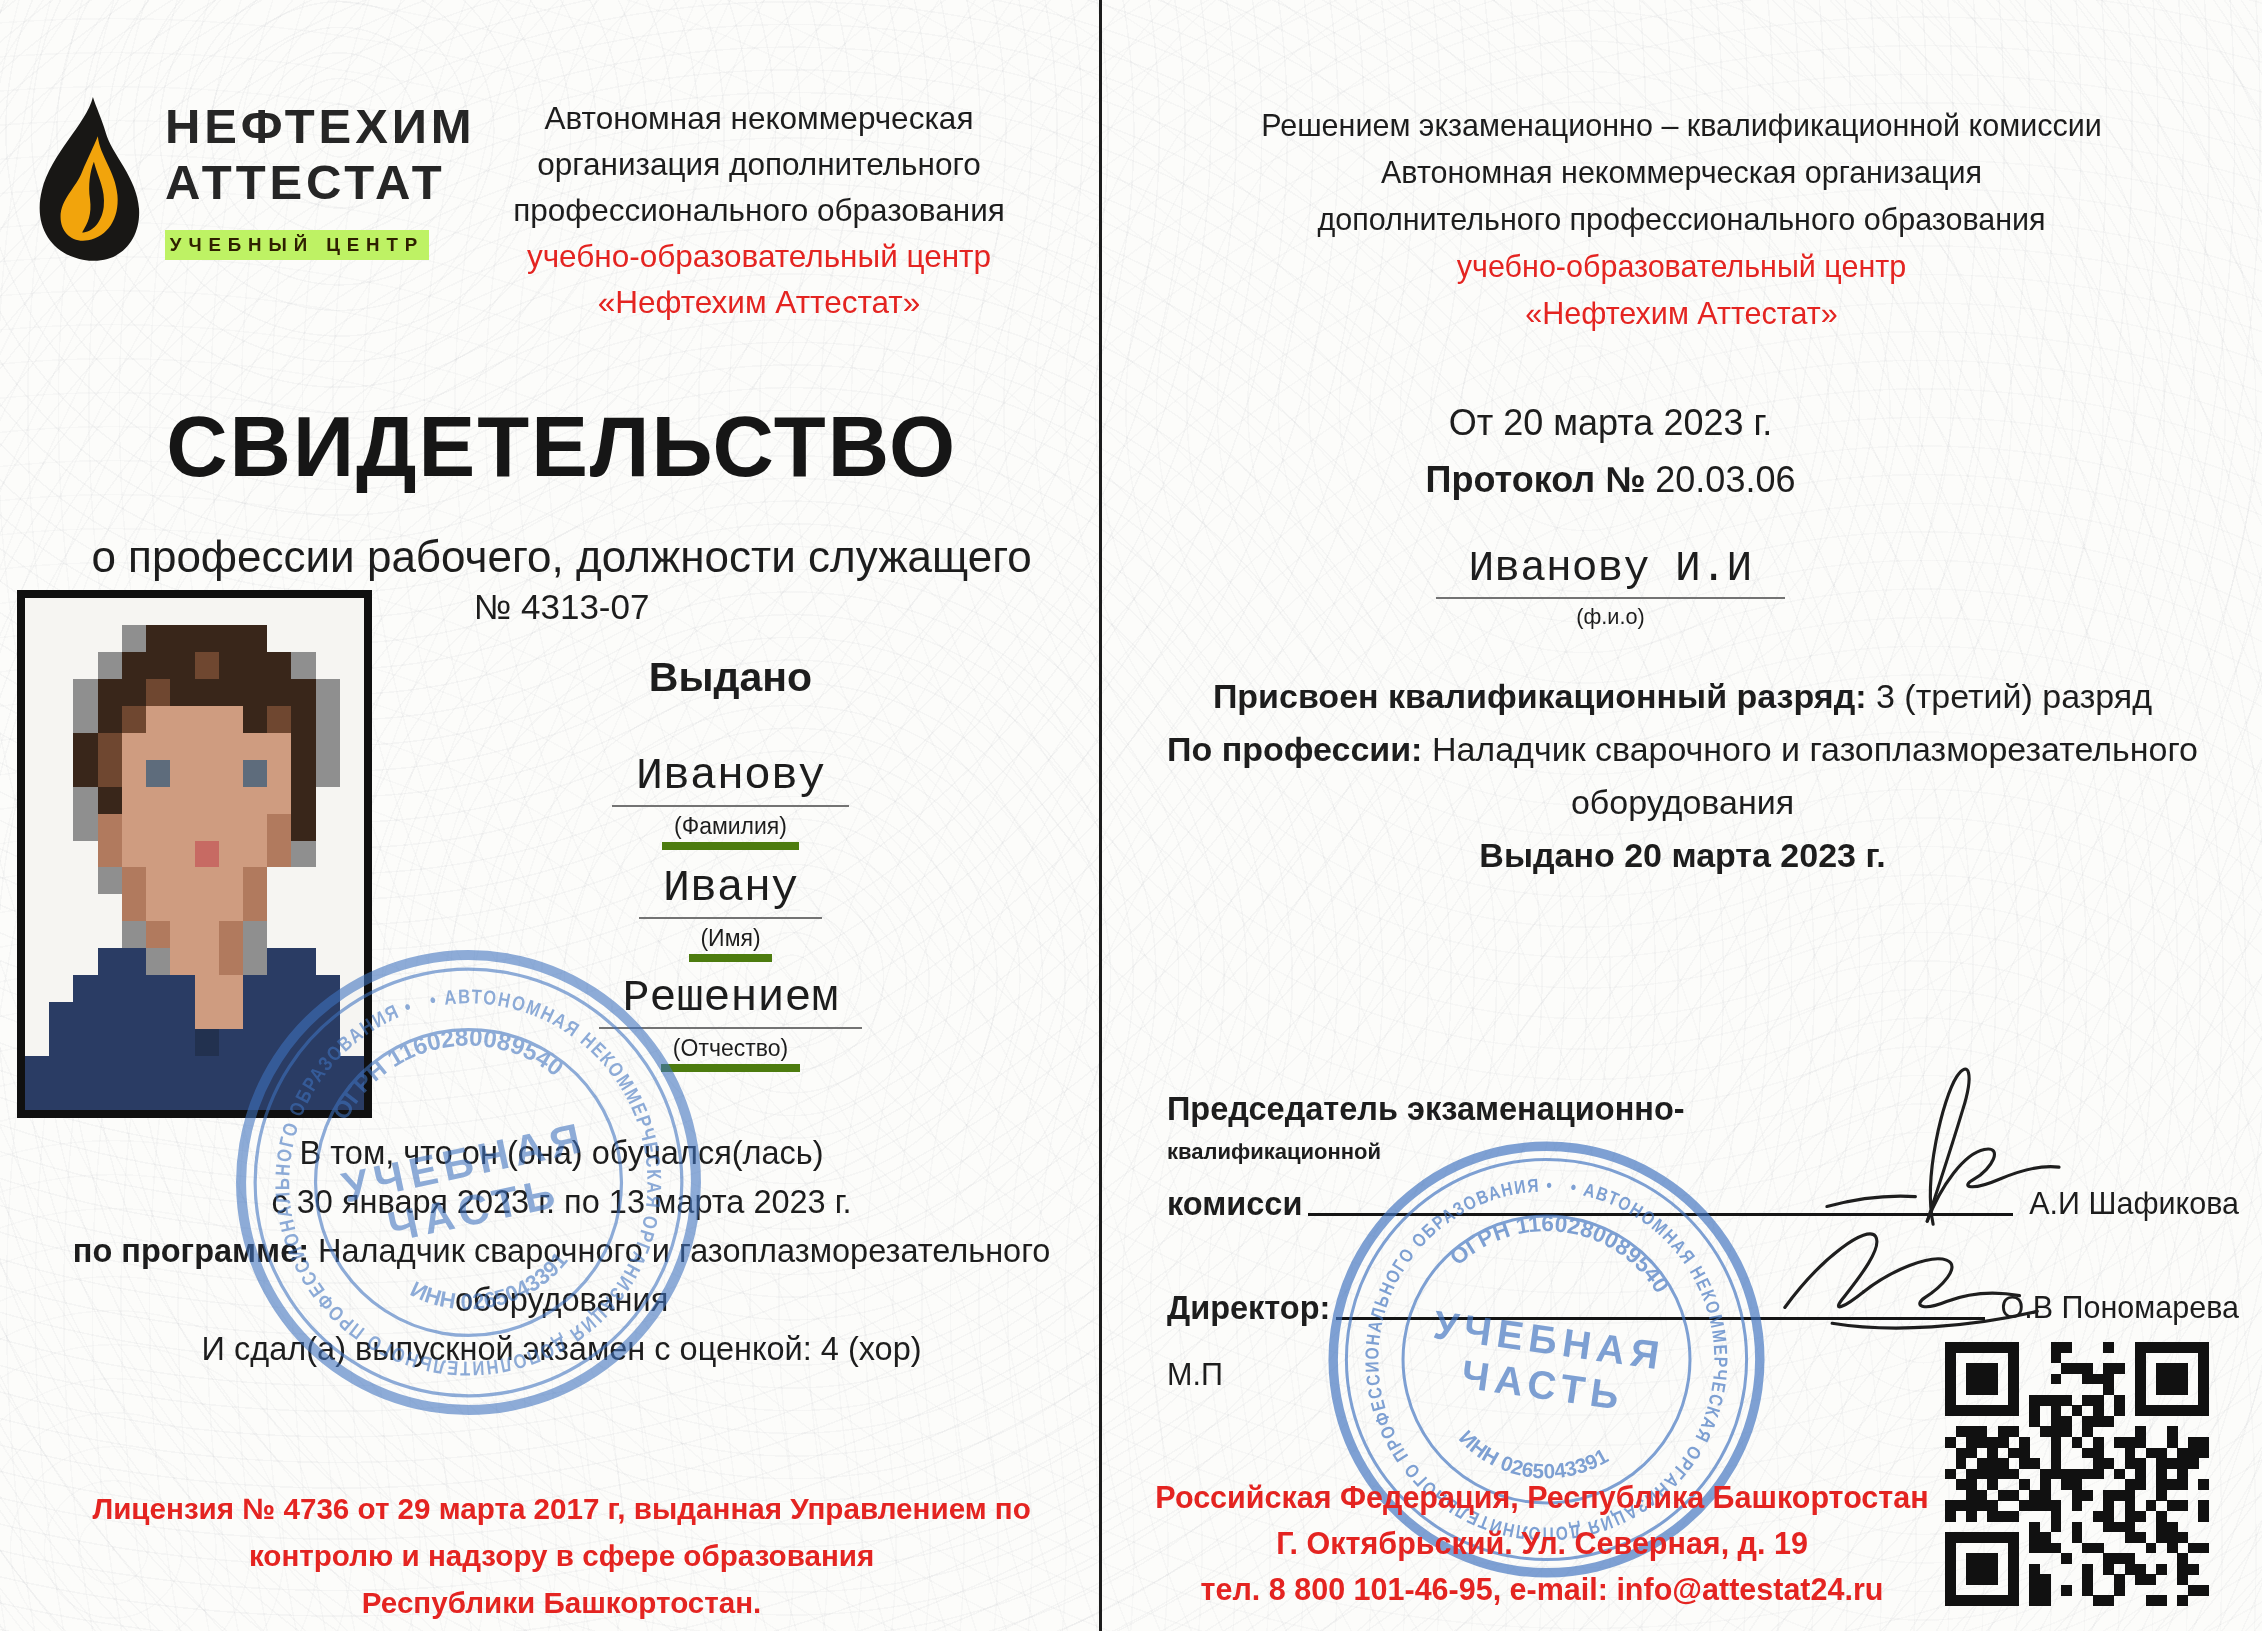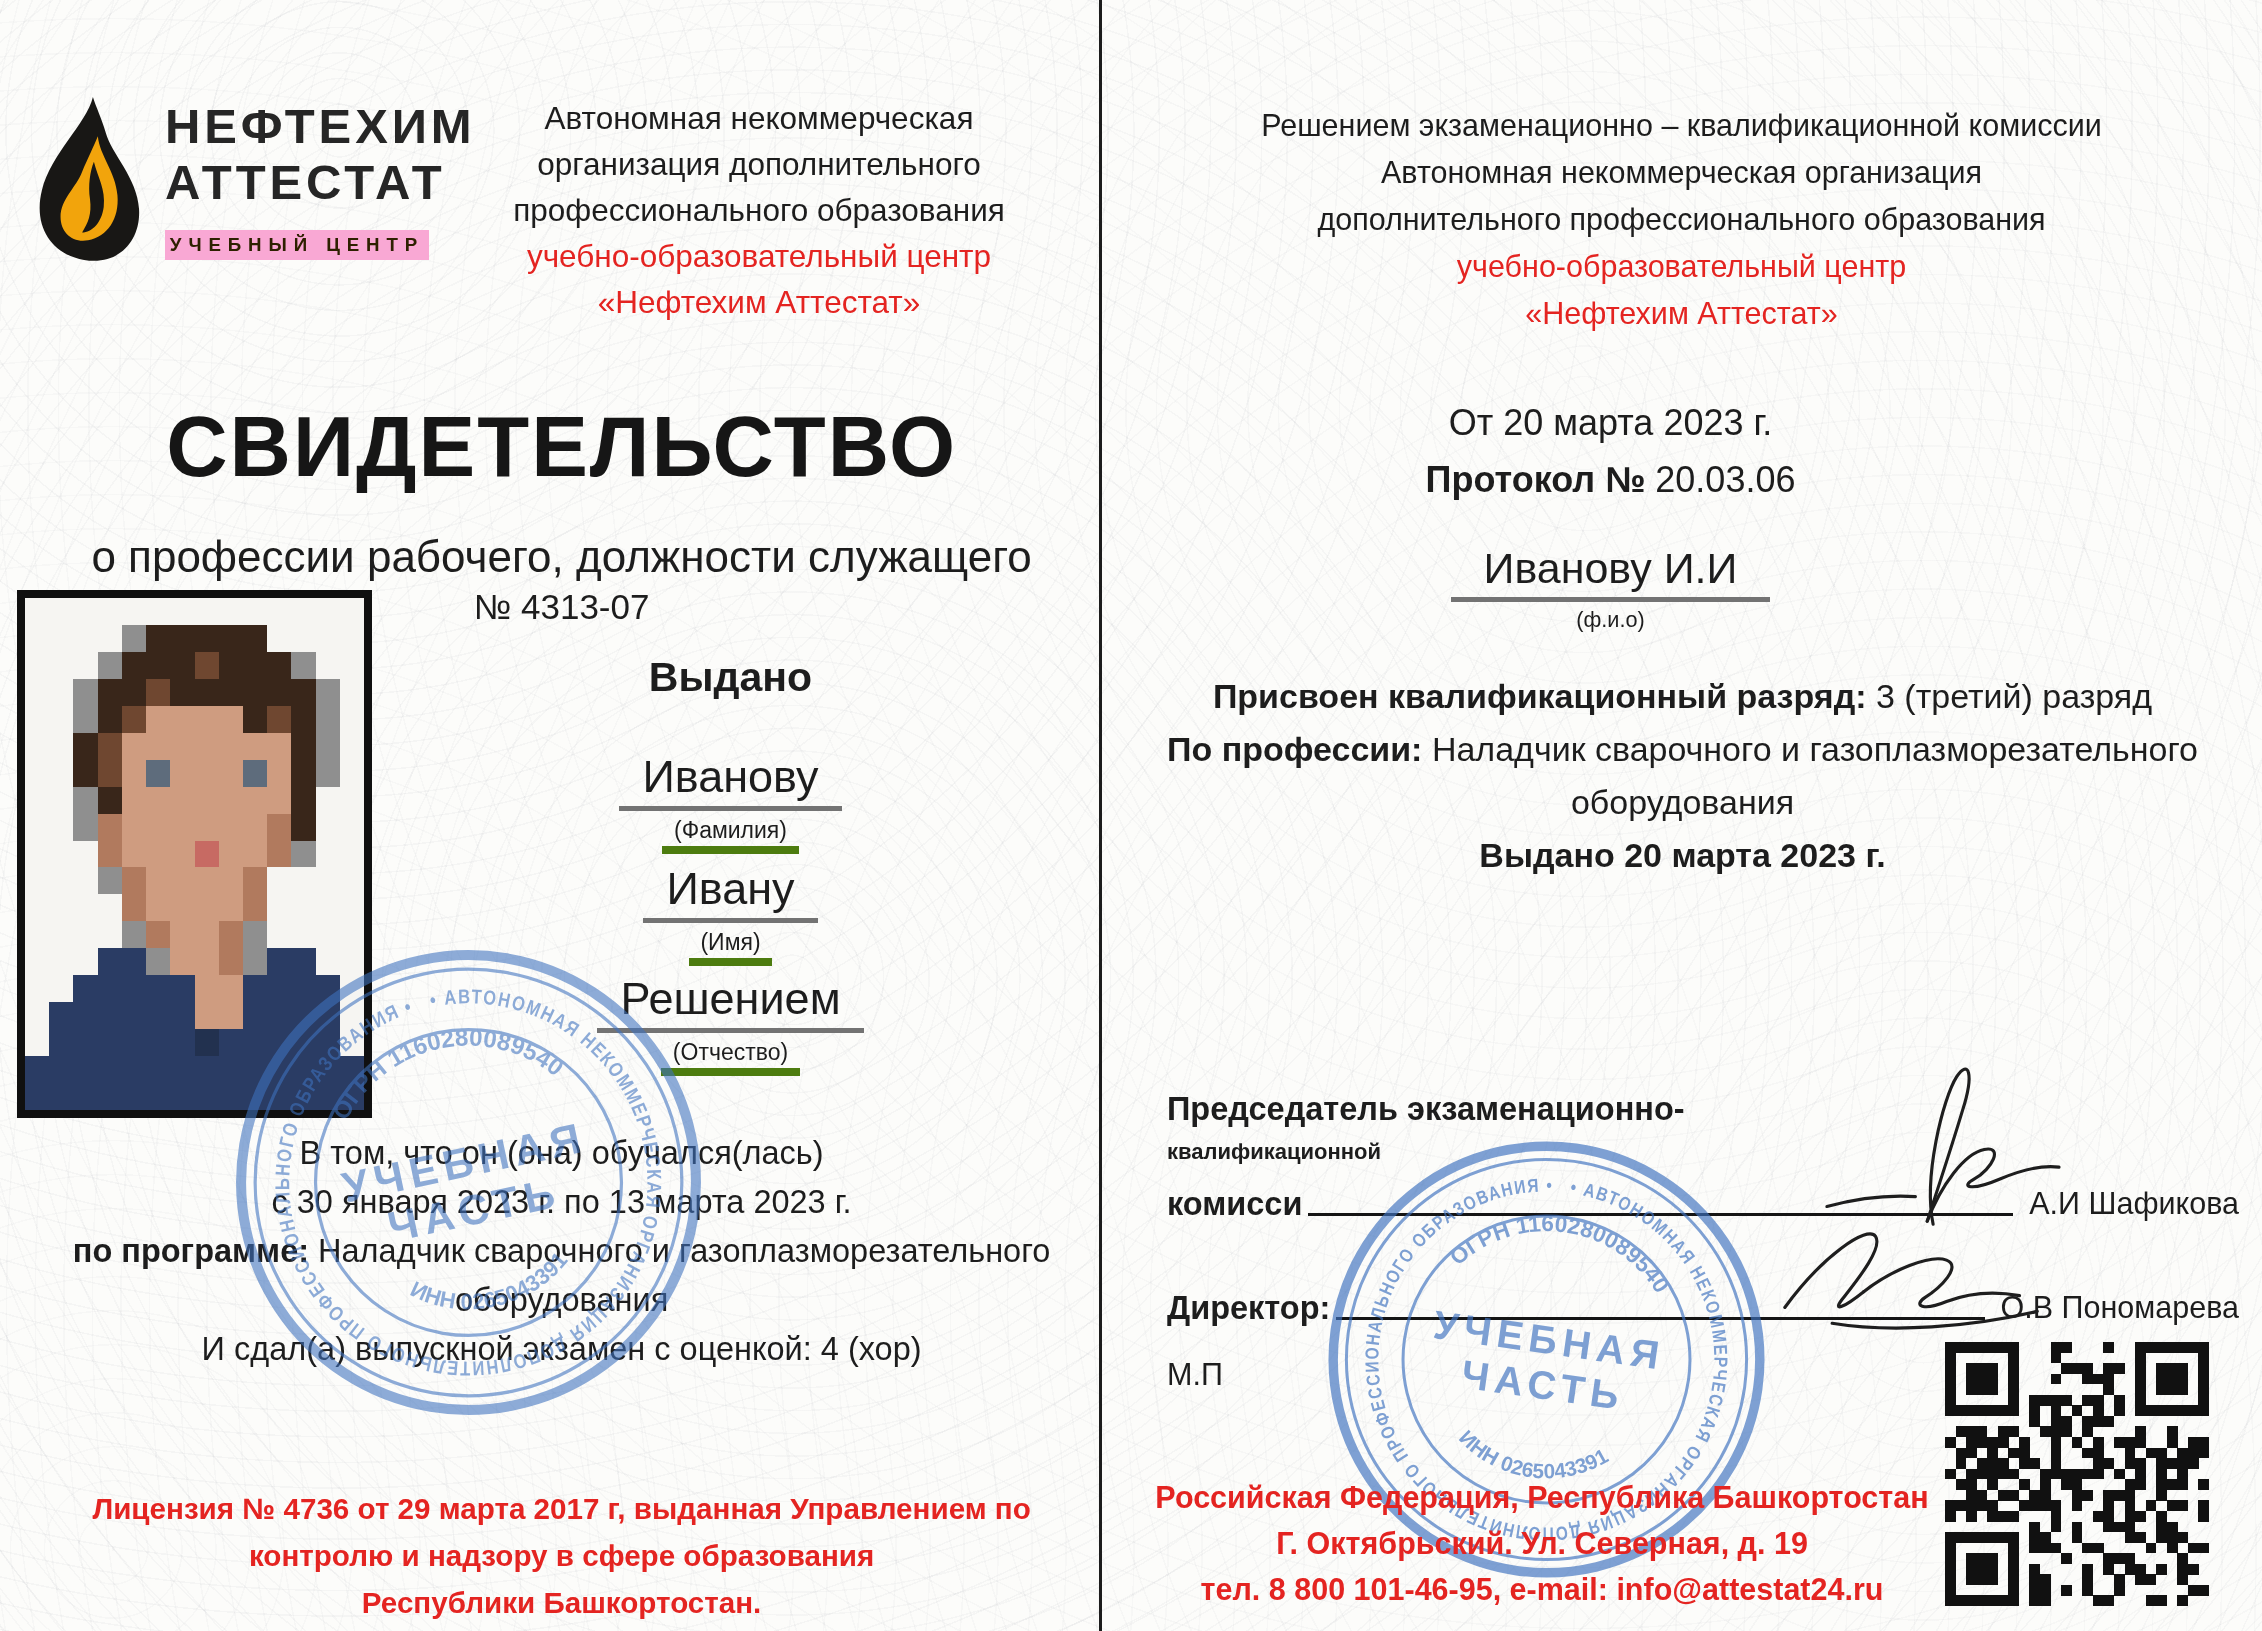--- a/index.html
+++ b/index.html
@@ -19,29 +19,29 @@
   }
   .abs{position:absolute;}
   .c{text-align:center;}
   .nw{white-space:nowrap;}
   .b{font-weight:bold;}
   .red{color:#e42421;}
   .divider{position:absolute;left:1099px;top:0;width:3px;height:1631px;background:#1c1c1c;}
 
   
   .logo-text{left:165px;top:98px;font-size:49px;line-height:56px;font-weight:bold;letter-spacing:3.9px;color:#262626;}
-  .logo-banner{left:165px;top:230px;width:264px;height:29.6px;background:#f9a8d4;color:#2e2000;
+  .logo-banner{left:165px;top:230px;width:264px;height:29.6px;background:#bef264;color:#2e2000;
     font-size:18.7px;font-weight:bold;letter-spacing:6.9px;line-height:29.6px;text-align:center;}
   .org-block{left:414px;top:95px;width:690px;font-size:31.5px;line-height:46px;}
   .title{left:29.6px;top:398px;width:1064px;font-size:85px;letter-spacing:2px;font-weight:bold;color:#161616;}
   .subtitle{left:29.6px;top:532px;width:1064px;font-size:44px;}
   .cert-number{left:29.6px;top:587px;width:1064px;font-size:35px;}
   .issued-label{left:374px;top:654px;width:713px;font-size:41px;}
   .name-group{left:374px;width:713px;}
-  .field-line{display:inline-block;border-bottom:5px solid #737373;padding:0 23.6px 3px;font-size:45px;}
+  .field-line{display:inline-block;border-bottom:2px solid #737373;padding:0 23.6px 3px;font-size:45px;font-family:Liberation Mono, monospace;}
   .cap-line{display:inline-block;border-bottom:8px solid #4d7c0f;padding:0 11.8px 2px;font-size:23px;}
   .caption-row{margin-top:5.9px;}
   .photo{left:16.7px;top:590px;width:355px;height:528px;border:8.9px solid #101010;box-sizing:border-box;background:#f7f6f3;}
   .photo svg{display:block;width:100%;height:100%;}
   .body-block{left:29.6px;top:1129px;width:1064px;font-size:32.5px;line-height:49px;}
   .license-block{left:29.6px;top:1485px;width:1064px;font-size:29.6px;font-weight:bold;line-height:47px;}
 
   
   .r-header{left:1111px;top:102px;width:1141px;font-size:30.5px;line-height:47px;}
   .r-date{left:1113px;top:402px;width:995px;font-size:36px;}

